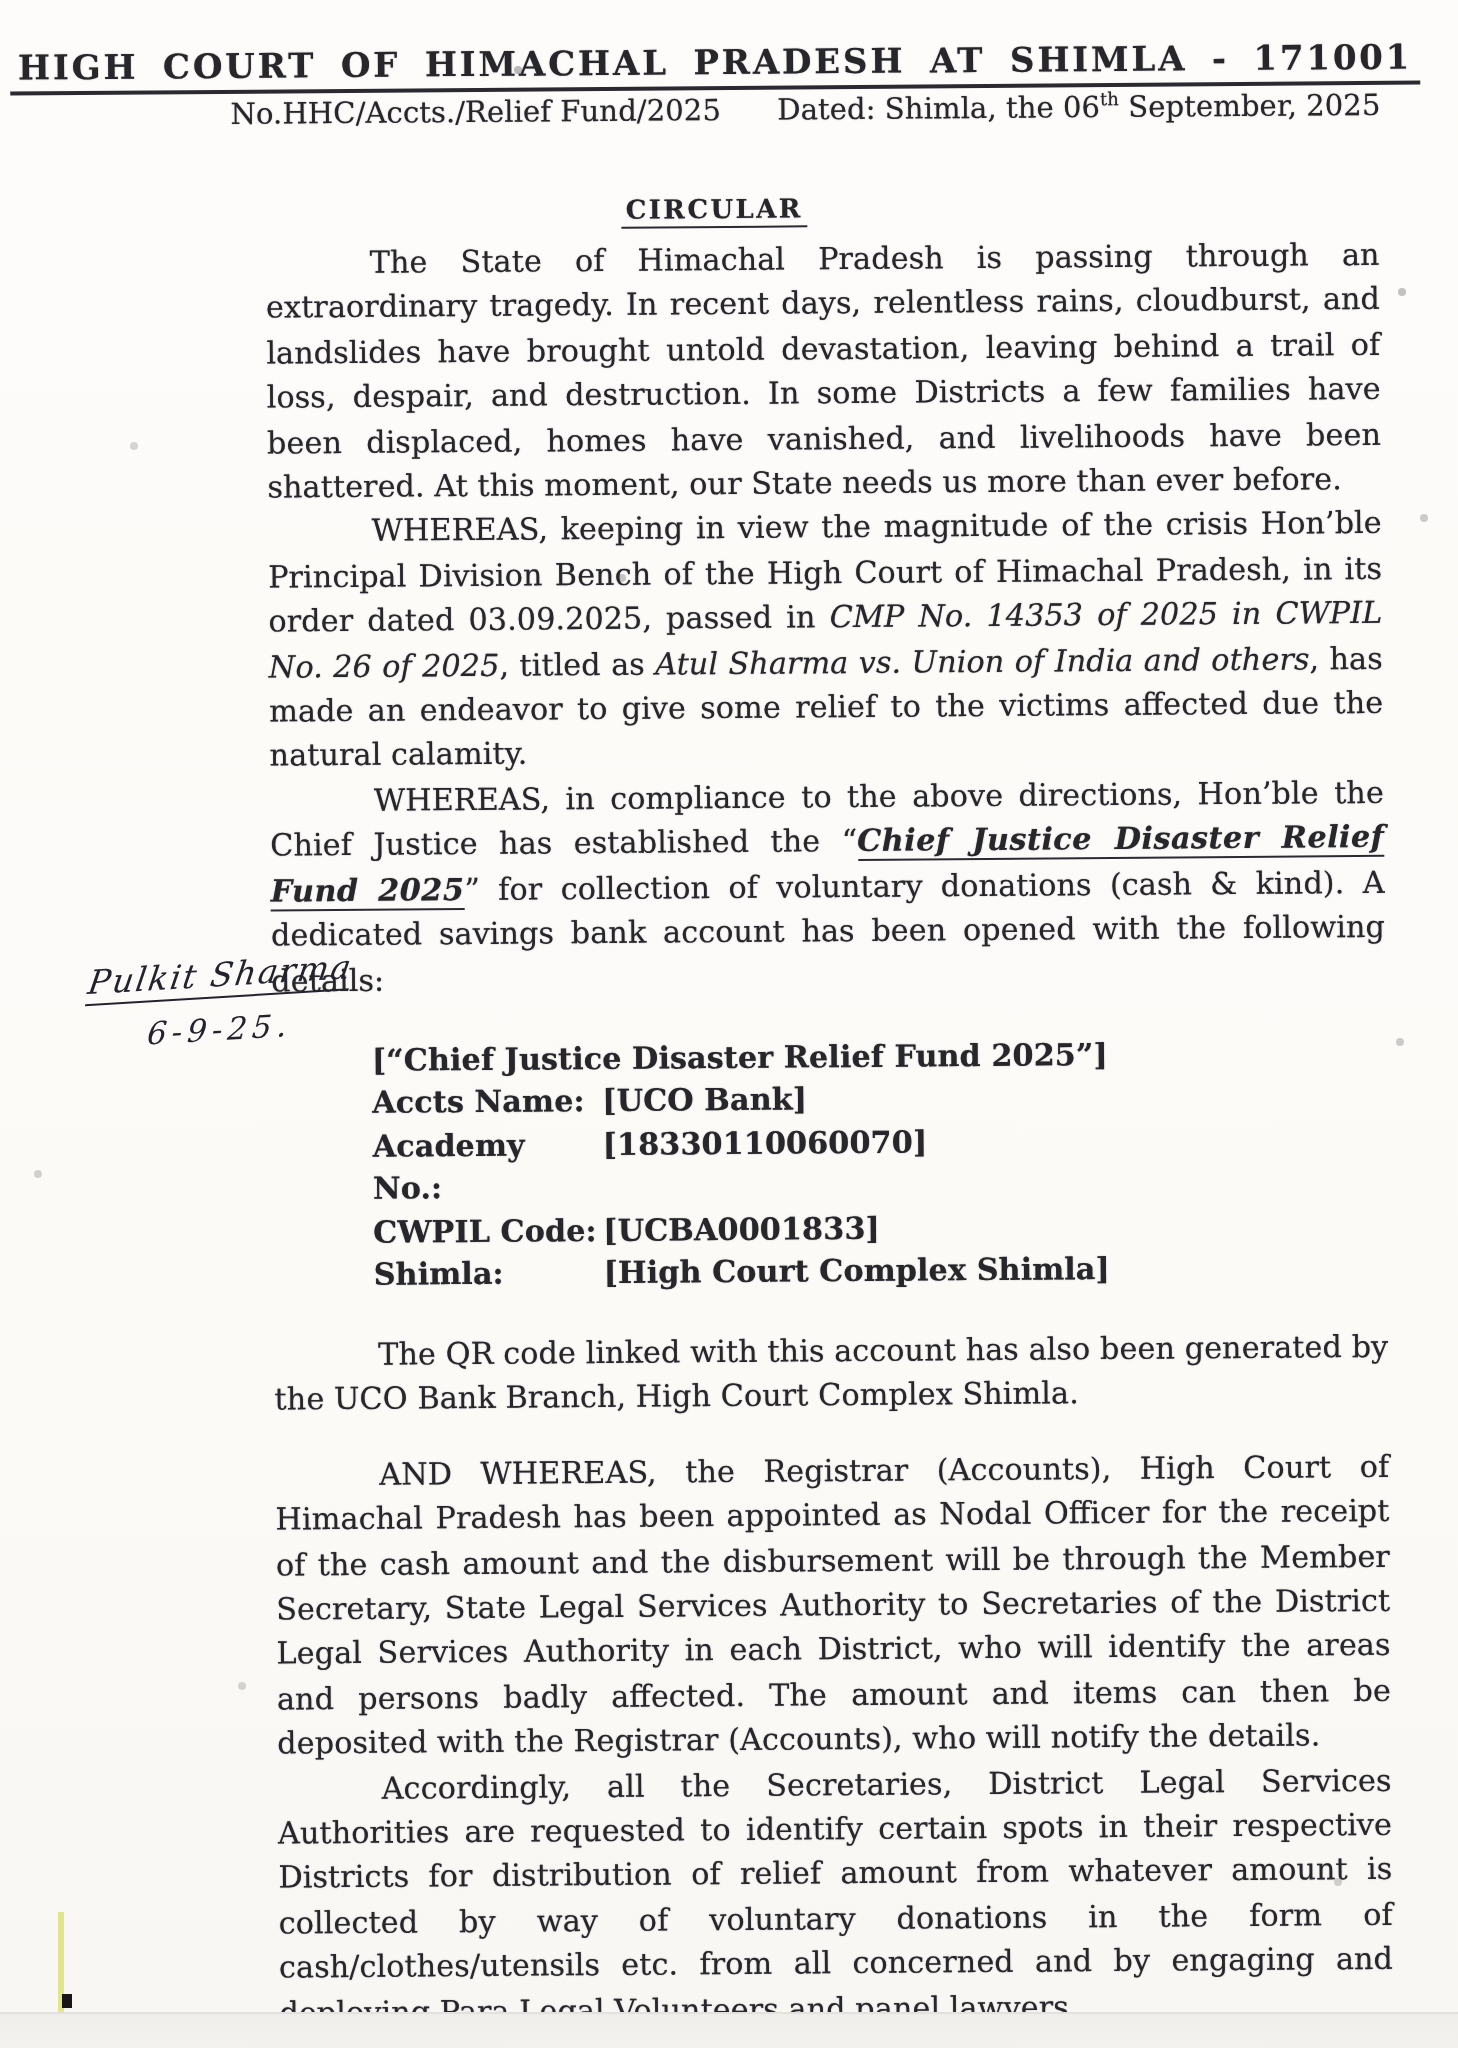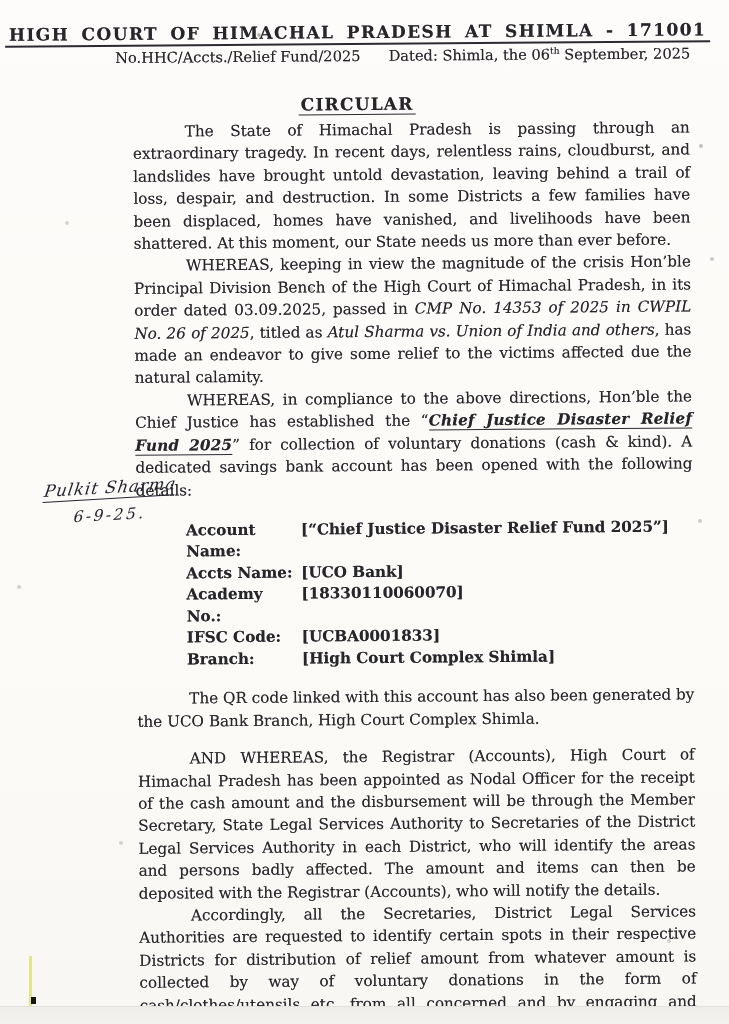--- a/index.html
+++ b/index.html
@@ -36,21 +36,21 @@
     display:flex;justify-content:space-between;
     font-size:14.6px;
   }
   .ref-row sup{font-size:9px;}
 
   .circular-heading{
     position:absolute;top:94px;left:0;right:10px;
     text-align:center;
   }
   .circular-heading span{
-    font-weight:bold;font-size:17px;letter-spacing:1.2px;
+    font-weight:bold;font-size:13px;letter-spacing:1.2px;
     border-bottom:1.8px solid #2a2a30;
     padding:0 2px 0 2px;
   }
 
   .doc-body{
     position:absolute;top:119px;left:135px;width:557px;
     font-size:15.2px;line-height:22.4px;
     text-align:justify;
   }
   .doc-body p{margin:0;text-indent:52px;}
@@ -146,37 +146,36 @@
     <div class="doc-body ink">
 
       <p>The State of Himachal Pradesh is passing through an extraordinary tragedy. In recent days, relentless rains, cloudburst, and landslides have brought untold devastation, leaving behind a trail of loss, despair, and destruction. In some Districts a few families have been displaced, homes have vanished, and livelihoods have been shattered. At this moment, our State needs us more than ever before.</p>
 
       <p><span>WHEREAS, keeping in view the magnitude of the crisis Hon’ble Principal Division Bench of the High Court of Himachal Pradesh, in its order dated 03.09.2025, passed in </span><span class="it">CMP No. 14353 of 2025 in CWPIL No. 26 of 2025</span><span>, titled as </span><span class="it">Atul Sharma vs. Union of India and others</span><span>, has made an endeavor to give some relief to the victims affected due the natural calamity.</span></p>
 
       <p><span>WHEREAS, in compliance to the above directions, Hon’ble the Chief Justice has established the “</span><span class="fund-name">Chief Justice Disaster Relief Fund 2025</span><span>” for collection of voluntary donations (cash &amp; kind). A dedicated savings bank account has been opened with the following details:</span></p>
 
       <div class="account-details">
         <div class="account-row">
-          <span class="account-label">Account Name:</span>
           <span class="account-value">[“Chief Justice Disaster Relief Fund 2025”]</span>
         </div>
         <div class="account-row">
           <span class="account-label">Accts Name:</span>
           <span class="account-value">[UCO Bank]</span>
         </div>
         <div class="account-row">
           <span class="account-label">Academy No.:</span>
           <span class="account-value">[18330110060070]</span>
         </div>
         <div class="account-row">
-          <span class="account-label">IFSC Code:</span>
+          <span class="account-label">CWPIL Code:</span>
           <span class="account-value">[UCBA0001833]</span>
         </div>
         <div class="account-row">
-          <span class="account-label">Branch:</span>
+          <span class="account-label">Shimla:</span>
           <span class="account-value">[High Court Complex Shimla]</span>
         </div>
       </div>
 
       <p>The QR code linked with this account has also been generated by the UCO Bank Branch, High Court Complex Shimla.</p>
 
       <div class="spacer-md"></div>
 
       <p>AND WHEREAS, the Registrar (Accounts), High Court of Himachal Pradesh has been appointed as Nodal Officer for the receipt of the cash amount and the disbursement will be through the Member Secretary, State Legal Services Authority to Secretaries of the District Legal Services Authority in each District, who will identify the areas and persons badly affected. The amount and items can then be deposited with the Registrar (Accounts), who will notify the details.</p>
 

